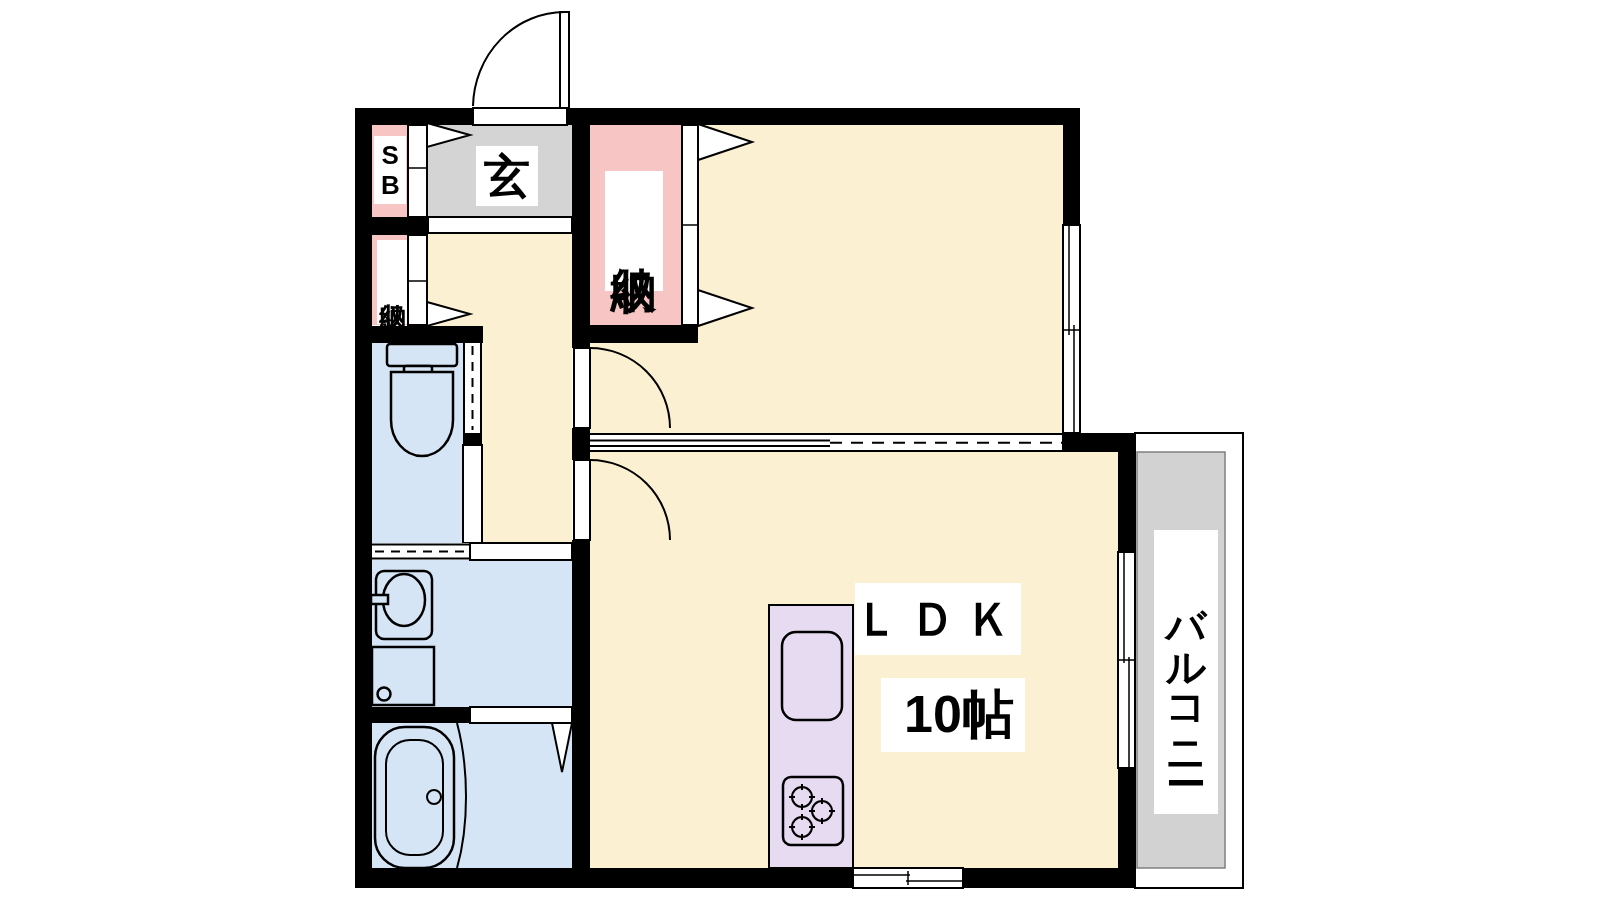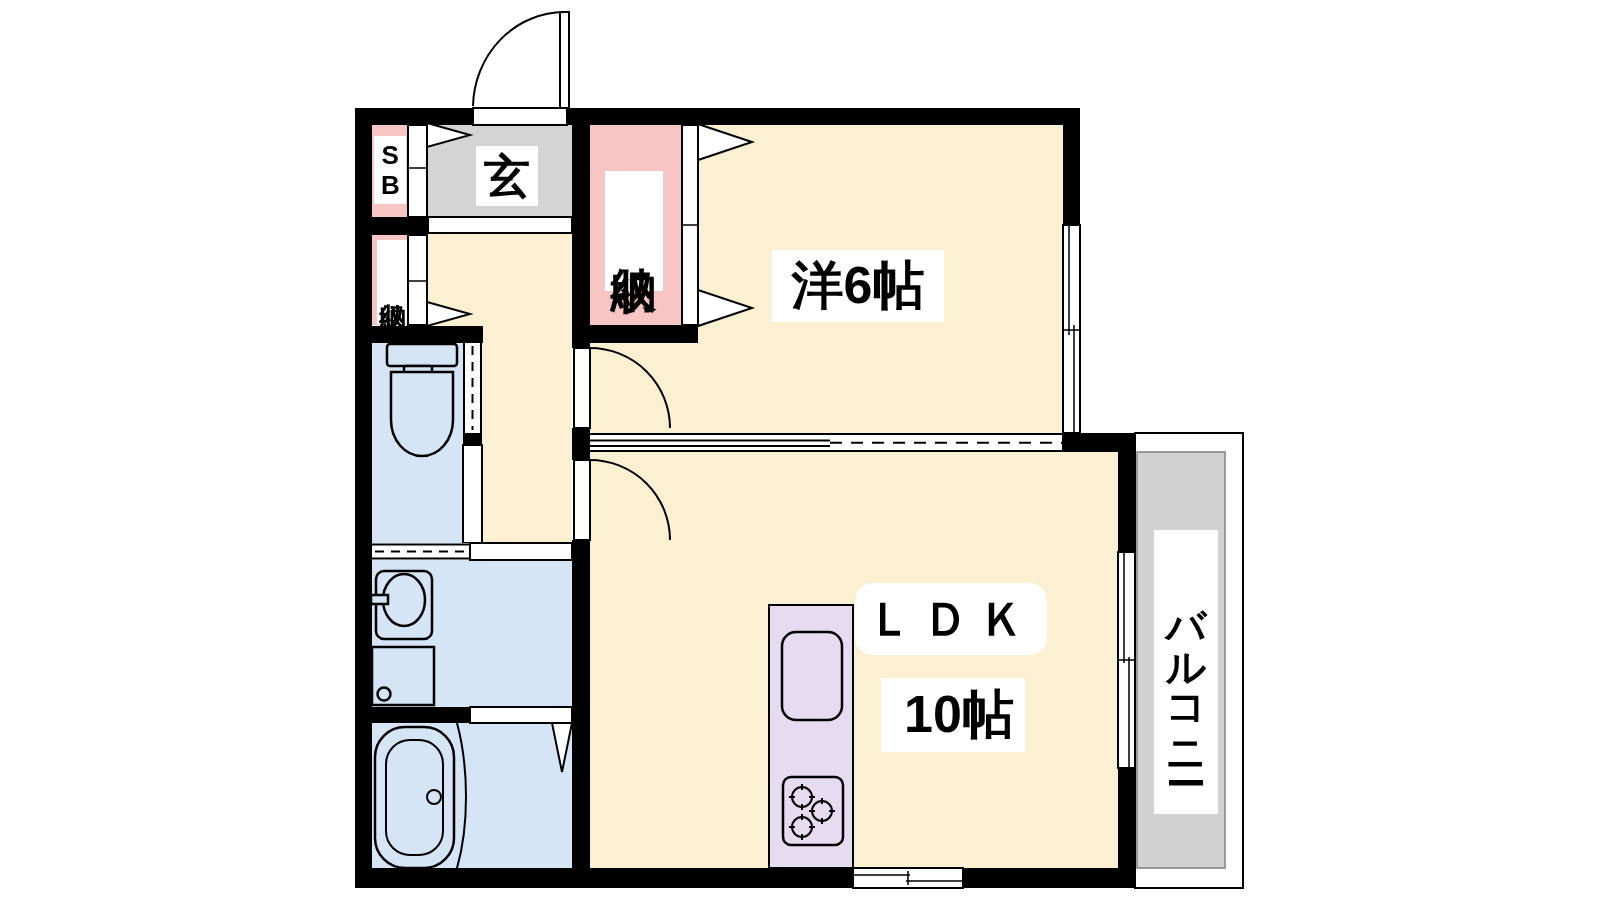--- a/index.html
+++ b/index.html
@@ -199,20 +199,19 @@
 </svg>
 
   <div class="label vlabel" style="left:374px;top:136px;width:32px;height:68px;font-size:26px;">SB</div>
 
   <div class="label" style="left:476px;top:146px;width:62px;height:60px;font-size:46px;">玄</div>
 
   <div class="label vlabel" style="left:377px;top:240px;width:30px;height:84px;font-size:27px;">収納</div>
 
   <div class="label vlabel" style="left:605px;top:171px;width:58px;height:120px;font-size:46px;">収納</div>
 
-  <div class="label" style="left:772px;top:250px;width:172px;height:72px;font-size:52px;">洋6帖</div>
-
-  <div class="label" style="left:855px;top:583px;width:192px;height:72px;font-size:46px;letter-spacing:10px;border-radius:18px;">ＬＤＫ</div>
+
+  <div class="label" style="left:855px;top:583px;width:166px;height:72px;font-size:46px;letter-spacing:10px;">ＬＤＫ</div>
 
   <div class="label" style="left:881px;top:678px;width:132px;height:74px;font-size:52px;padding-left:12px;">10帖</div>
 
   <div class="label vmix" style="left:1154px;top:530px;width:64px;height:284px;font-size:40px;">バルコニー</div>
 </div>
 
 </body></html>

